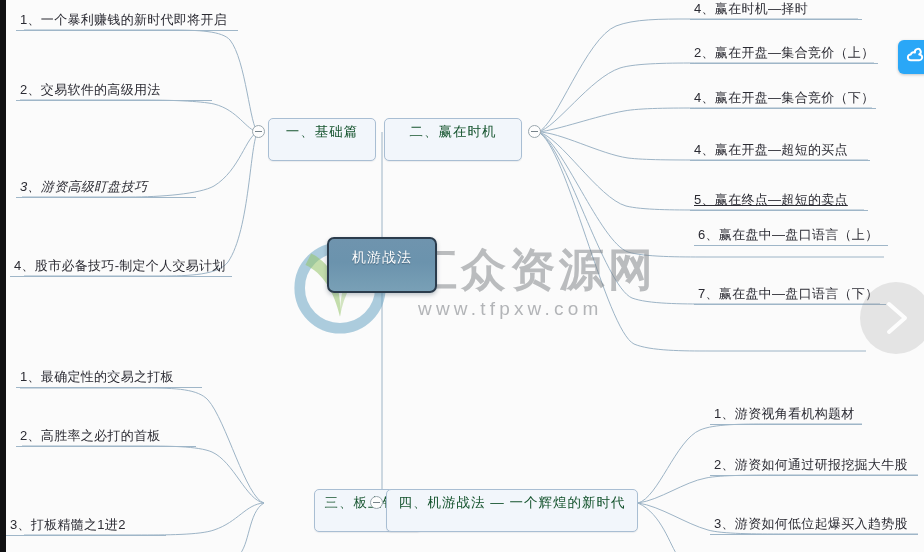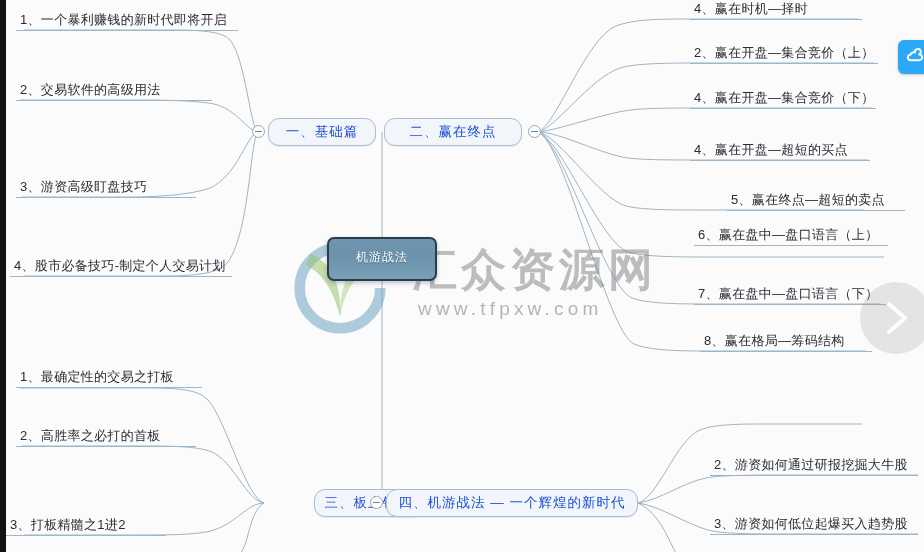--- a/index.html
+++ b/index.html
@@ -63,29 +63,29 @@
     display: block;
     height: 1px;
     background: #9fb6c8;
   }
 
   
   .branch {
     position: absolute;
     z-index: 20;
     box-sizing: border-box;
-    height: 28px;
+    height: 43px;
     line-height: 26px;
     text-align: center;
     font-size: 13.5px;
-    color: #1d4ed8;
+    color: #14532d;
     letter-spacing: 1px;
     background: #f2f6fb;
     border: 1px solid #a9bed3;
-    border-radius: 11px;
+    border-radius: 5px;
     box-shadow: 0 1px 1px rgba(90,110,130,.10);
   }
 
   
   .toggle {
     position: absolute;
     z-index: 24;
     width: 13px; height: 13px;
     border-radius: 50%;
     background: #fdfdfd;
@@ -99,26 +99,26 @@
     width: 7px; height: 1px;
     background: #77838a;
   }
 
   
   .root {
     position: absolute;
     z-index: 30;
     box-sizing: border-box;
     left: 327px; top: 237px;
-    width: 110px; height: 44px;
+    width: 110px; height: 56px;
     border-radius: 7px;
     border: 2px solid #2b3c4c;
     background: linear-gradient(180deg, #6f94ae 0%, #6b93ad 45%, #79a0b6 100%);
     color: #ffffff;
-    font-size: 12px;
+    font-size: 14px;
     letter-spacing: 1px;
     text-align: center;
     line-height: 36px;
     text-shadow: 0 1px 1px rgba(20,40,60,.45);
     box-shadow: 0 2px 4px rgba(30,50,70,.28);
   }
 
   
   .watermark {
     position: absolute;
@@ -227,21 +227,21 @@
     </svg>
 
     <div class="leaf" style="left:16px; top:13px; width:222px;">
       <span class="txt">1、一个暴利赚钱的新时代即将开启</span>
       <span class="rule"></span>
     </div>
     <div class="leaf" style="left:16px; top:83px; width:196px;">
       <span class="txt">2、交易软件的高级用法</span>
       <span class="rule"></span>
     </div>
-    <div class="leaf" style="left:16px; top:180px; width:180px;">
+    <div class="leaf" style="left:16px; top:180px; width:180px;font-style:italic;">
       <span class="txt">3、游资高级盯盘技巧</span>
       <span class="rule"></span>
     </div>
     <div class="leaf" style="left:10px; top:259px; width:222px;">
       <span class="txt">4、股市必备技巧-制定个人交易计划</span>
       <span class="rule"></span>
     </div>
 
     <div class="leaf" style="left:690px; top:2px; width:172px;">
       <span class="txt">4、赢在时机—择时</span>
@@ -252,63 +252,63 @@
       <span class="rule"></span>
     </div>
     <div class="leaf" style="left:690px; top:91px; width:186px;">
       <span class="txt">4、赢在开盘—集合竞价（下）</span>
       <span class="rule"></span>
     </div>
     <div class="leaf" style="left:690px; top:143px; width:180px;">
       <span class="txt">4、赢在开盘—超短的买点</span>
       <span class="rule"></span>
     </div>
-    <div class="leaf" style="left:727px; top:193px; width:178px;">
+    <div class="leaf" style="left:690px; top:193px; width:178px;text-decoration:underline;">
       <span class="txt">5、赢在终点—超短的卖点</span>
       <span class="rule"></span>
     </div>
     <div class="leaf" style="left:694px; top:228px; width:194px;">
       <span class="txt">6、赢在盘中—盘口语言（上）</span>
       <span class="rule"></span>
     </div>
     <div class="leaf" style="left:694px; top:287px; width:192px;">
       <span class="txt">7、赢在盘中—盘口语言（下）</span>
       <span class="rule"></span>
     </div>
-    <div class="leaf" style="left:700px; top:334px; width:172px;">
-      <span class="txt">8、赢在格局—筹码结构</span>
-      <span class="rule"></span>
-    </div>
 
     <div class="leaf" style="left:16px; top:370px; width:186px;">
       <span class="txt">1、最确定性的交易之打板</span>
       <span class="rule"></span>
     </div>
     <div class="leaf" style="left:16px; top:429px; width:180px;">
       <span class="txt">2、高胜率之必打的首板</span>
       <span class="rule"></span>
     </div>
     <div class="leaf" style="left:6px; top:518px; width:160px;">
       <span class="txt">3、打板精髓之1进2</span>
       <span class="rule"></span>
     </div>
 
+    <div class="leaf" style="left:710px; top:407px; width:152px;">
+      <span class="txt">1、游资视角看机构题材</span>
+      <span class="rule"></span>
+    </div>
     <div class="leaf" style="left:710px; top:458px; width:208px;">
       <span class="txt">2、游资如何通过研报挖掘大牛股</span>
       <span class="rule"></span>
     </div>
     <div class="leaf" style="left:710px; top:517px; width:208px;">
       <span class="txt">3、游资如何低位起爆买入趋势股</span>
       <span class="rule"></span>
     </div>
 
     <div class="branch" style="left:268px; top:118px; width:108px;">一、基础篇</div>
     <div class="toggle" style="left:252px; top:125px;"></div>
 
-    <div class="branch" style="left:384px; top:118px; width:138px;">二、赢在终点</div>
+    <div class="branch" style="left:384px; top:118px; width:138px;">二、赢在时机</div>
     <div class="toggle" style="left:528px; top:125px;"></div>
 
     <div class="branch" style="left:270px; top:489px; width:108px;margin-left:44px;">三、板上钉钉</div>
 
     <div class="branch" style="left:386px; top:489px; width:252px;">四、机游战法 — 一个辉煌的新时代</div>
     <div class="toggle" style="left:370px; top:496px;"></div>
 
     <div class="watermark">
       <svg class="wm-logo" viewBox="0 0 100 100">
         <path d="M50,8 A42,42 0 1,0 92,50" fill="none" stroke="rgba(108,166,196,.55)" stroke-width="11"></path>

